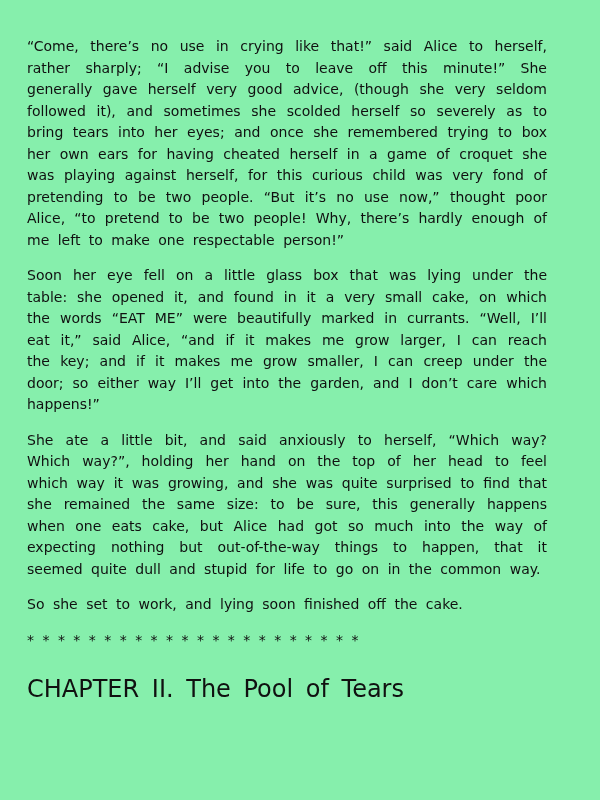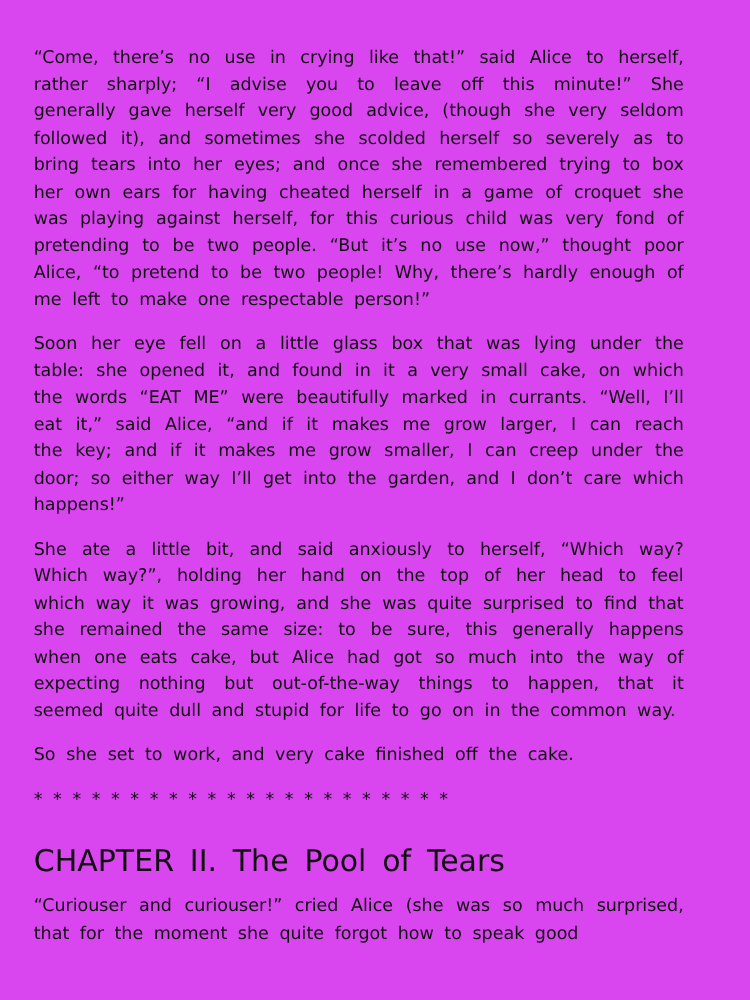--- a/index.html
+++ b/index.html
@@ -13,21 +13,21 @@
   body {
     background: #ffffff;
     font-family: "DejaVu Sans", "Liberation Sans", sans-serif;
   }
 
   .page {
     width: 600px;
     height: 800px;
     padding: 22px 53px 0 27px; 
     overflow: hidden;
-    background: #d946ef;
+    background: #86efac;
   }
 
   .body-text {
     font-size: 14px;
     line-height: 21.5px;
     color: #101010;
     text-align: justify;
     word-spacing: 4px;
     hyphens: auto;
     -webkit-hyphens: auto;
@@ -58,21 +58,20 @@
 <body style="background: rgb(255, 255, 255);">
 
 <main class="page" style="color: rgb(16, 16, 16);">
 
   <p class="body-text">“Come, there’s no use in crying like that!” said Alice to herself, rather sharply; “I advise you to leave off this minute!” She generally gave herself very good advice, (though she very seldom followed it), and sometimes she scolded herself so severely as to bring tears into her eyes; and once she remembered trying to box her own ears for having cheated herself in a game of croquet she was playing against herself, for this curious child was very fond of pretending to be two people. “But it’s no use now,” thought poor Alice, “to pretend to be two people! Why, there’s hardly enough of me left to make one respectable person!”</p>
 
   <p class="body-text">Soon her eye fell on a little glass box that was lying under the table: she opened it, and found in it a very small cake, on which the words “EAT ME” were beautifully marked in currants. “Well, I’ll eat it,” said Alice, “and if it makes me grow larger, I can reach the key; and if it makes me grow smaller, I can creep under the door; so either way I’ll get into the garden, and I don’t care which happens!”</p>
 
   <p class="body-text">She ate a little bit, and said anxiously to herself, “Which way? Which way?”, holding her hand on the top of her head to feel which way it was growing, and she was quite surprised to find that she remained the same size: to be sure, this generally happens when one eats cake, but Alice had got so much into the way of expecting nothing but out-of-the-way things to happen, that it seemed quite dull and stupid for life to go on in the common way.</p>
 
-  <p class="body-text">So she set to work, and very cake finished off the cake.</p>
+  <p class="body-text">So she set to work, and lying soon finished off the cake.</p>
 
   <p class="separator">* * * * * * * * * * * * * * * * * * * * * *</p>
 
   <h2 class="chapter-heading">CHAPTER II. The Pool of Tears</h2>
 
-  <p class="body-text">“Curiouser and curiouser!” cried Alice (she was so much surprised, that for the moment she quite forgot how to speak good</p>
 
 </main>
 
 </body></html>

